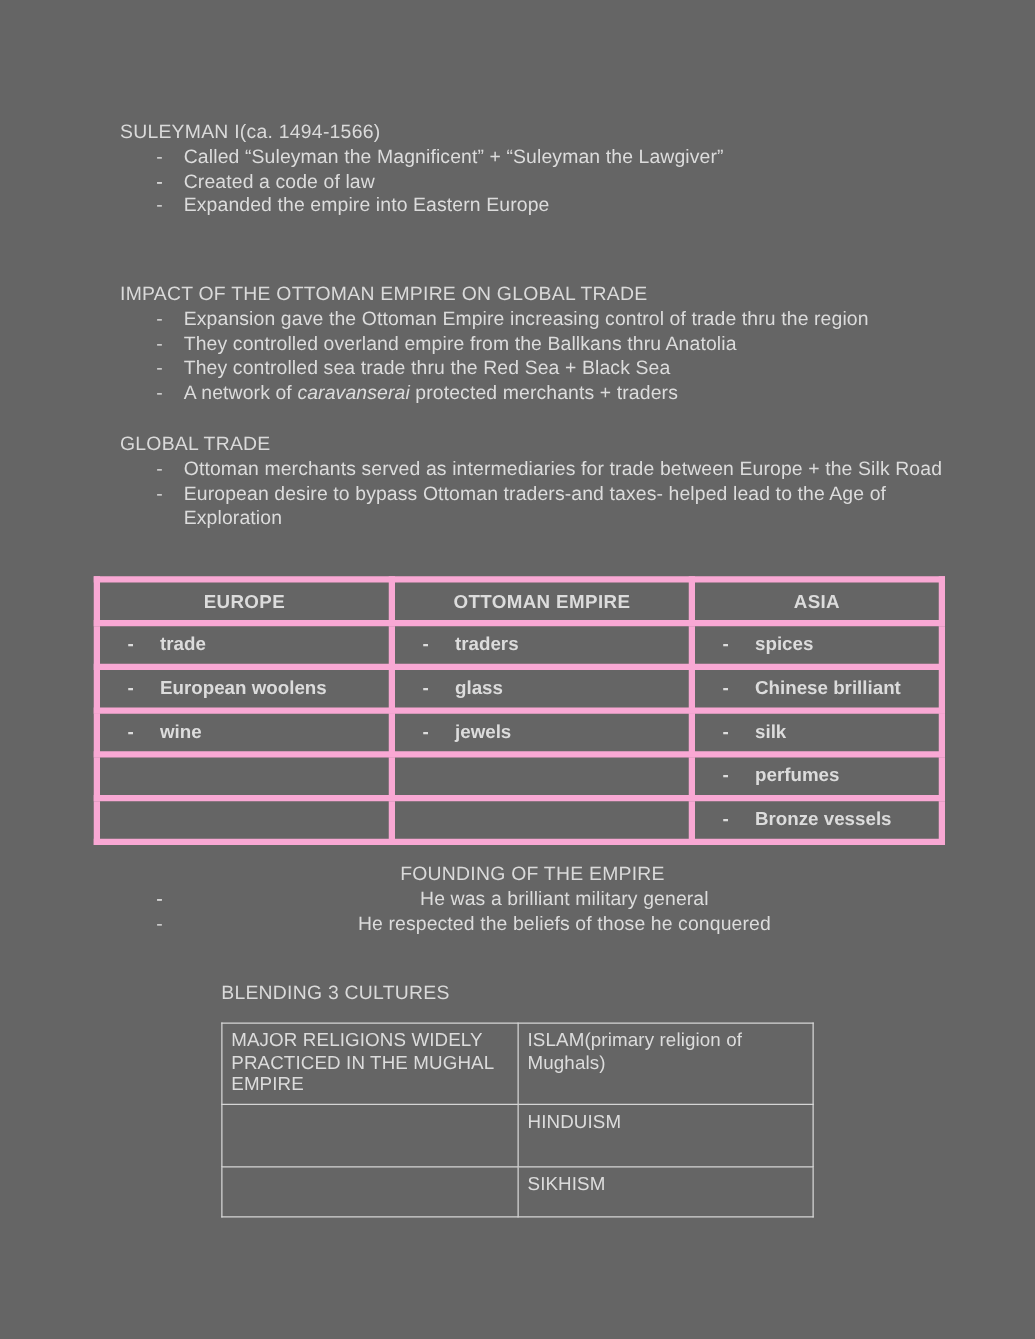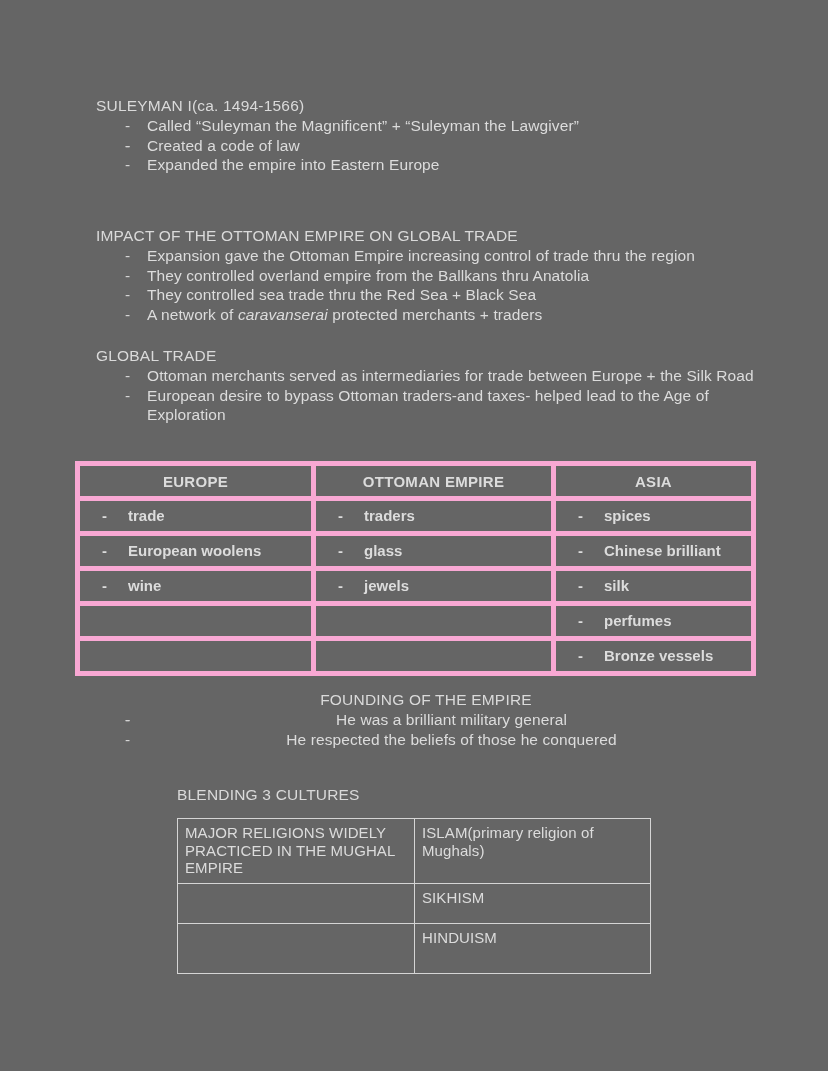--- a/index.html
+++ b/index.html
@@ -291,23 +291,23 @@
     <colgroup>
         <col class="r1">
         <col class="r2">
       </colgroup>
     <tbody>
       <tr>
         <td class="tall">MAJOR RELIGIONS WIDELY PRACTICED IN THE MUGHAL EMPIRE</td>
         <td class="tall">ISLAM(primary religion of Mughals)</td>
       </tr>
       <tr>
+        <td class="low"></td>
+        <td class="low">HINDUISM</td>
+      </tr>
+      <tr>
         <td class="mid"></td>
         <td class="mid">SIKHISM</td>
       </tr>
-      <tr>
-        <td class="low"></td>
-        <td class="low">HINDUISM</td>
-      </tr>
     </tbody>
   </table>
 
 </div>
 
 </body></html>

